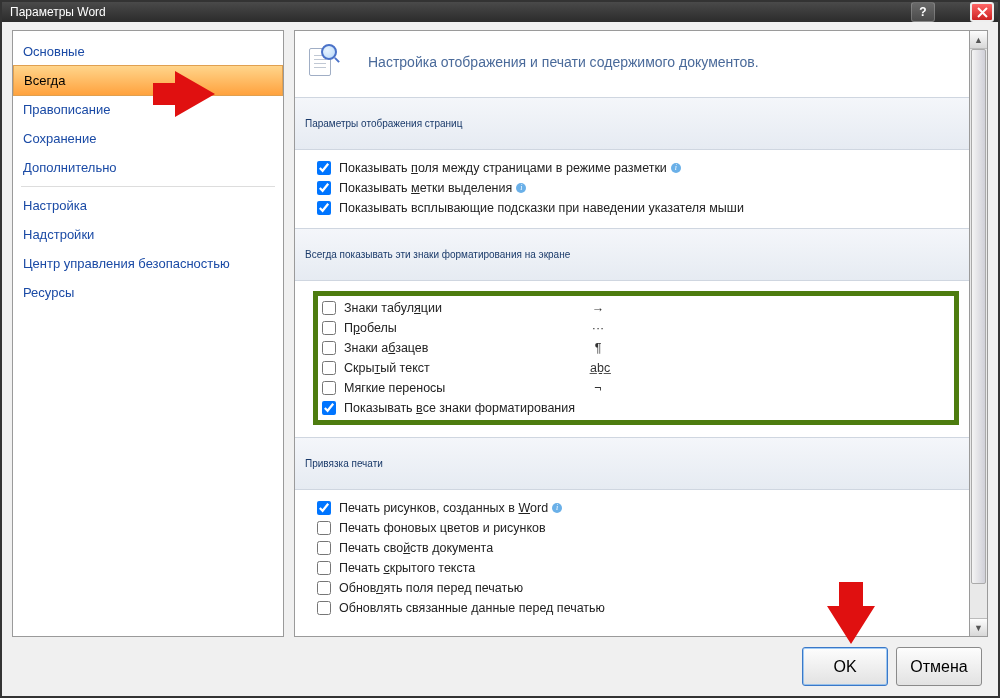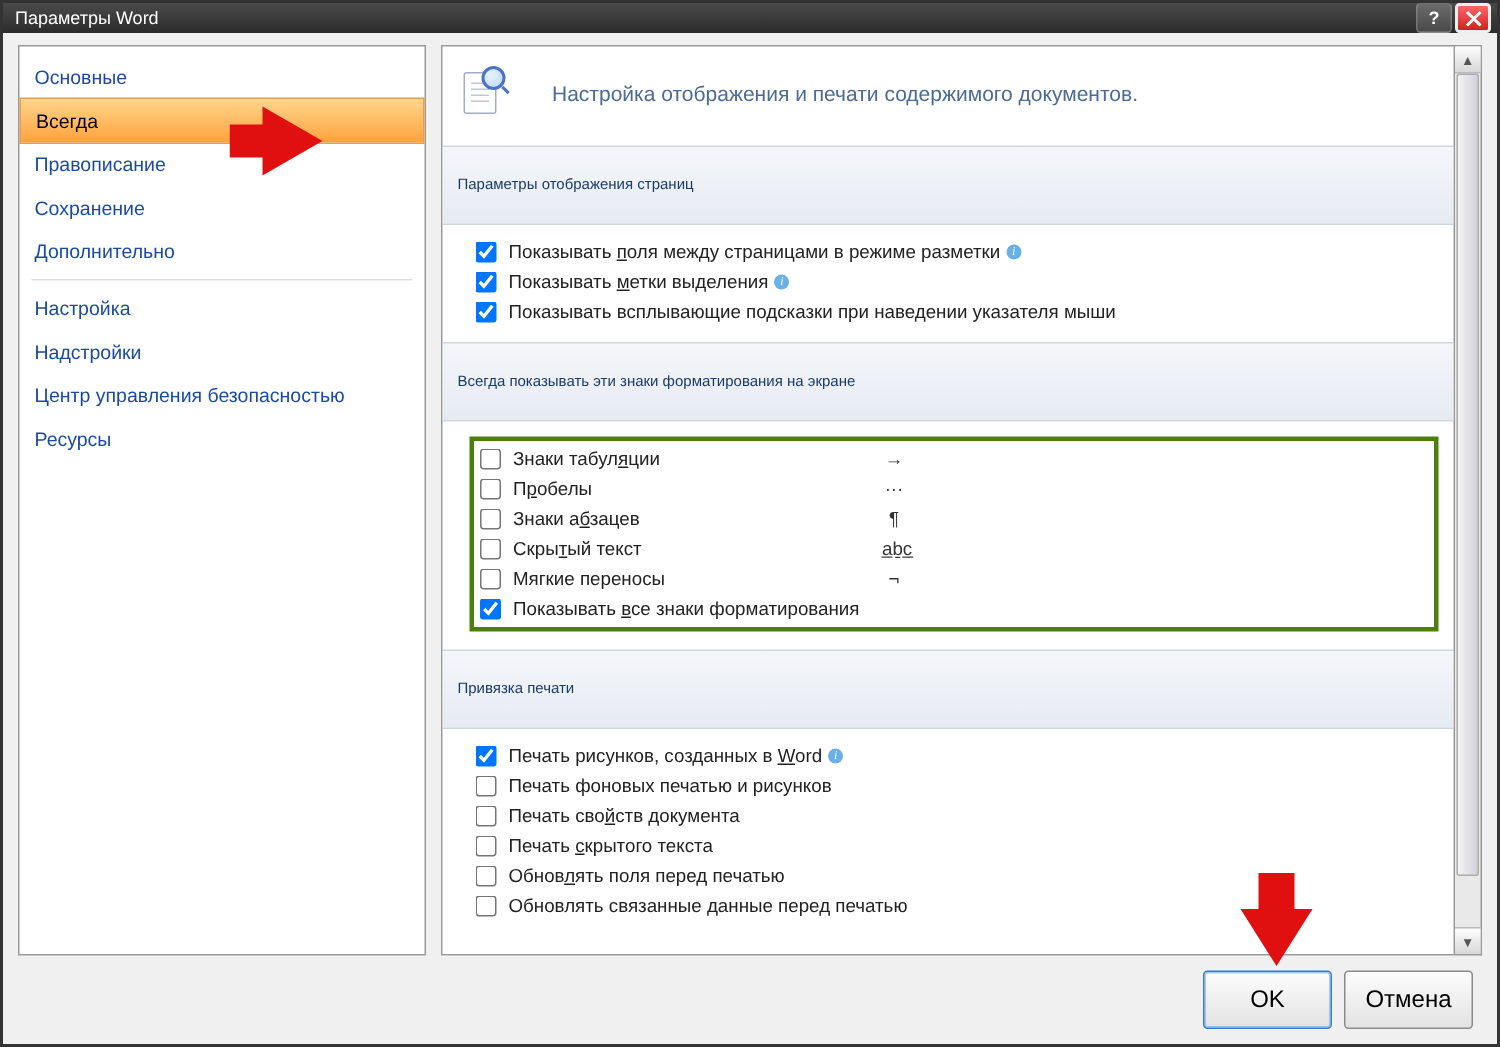--- a/index.html
+++ b/index.html
@@ -21,20 +21,21 @@
     flex-direction: column;
   }
   .titlebar {
     background: linear-gradient(#4a4a4a, #2b2b2b);
     color: #fff;
     height: 20px;
     display: flex;
     align-items: center;
     padding: 0 4px 0 8px;
     font-size: 12px;
+    gap: 33px;
   }
   .titlebar-title { flex: 1; }
   .titlebar-btn {
     width: 24px; height: 20px;
     margin-left: 2px;
     display: flex; align-items: center; justify-content: center;
     border-radius: 3px;
     border: 1px solid rgba(255,255,255,.2);
   }
   .titlebar-btn.help { background: linear-gradient(#6a6a6a,#4a4a4a); color:#fff; font-weight:bold;}
@@ -131,21 +132,21 @@
   .chk { width: 14px; height: 14px; margin: 0 8px 0 0; }
   .chk-label { flex: 0 0 auto; }
   .chk-label .ul { text-decoration: underline; }
   .sym { width: 16px; text-align:center; font-family: "Segoe UI Symbol", sans-serif; margin-left: 6px; color:#333;}
   .info-icon {
     display:inline-block; width:10px; height:10px; border-radius:50%;
     background:#6ab0e8; color:#fff; font-size:8px; line-height:10px; text-align:center;
     margin-left:4px; font-style:italic; font-family:Georgia,serif;
   }
   .highlight-box {
-    border: 3px solid #4d7c0f;
+    border: 5px solid #4d7c0f;
     margin: 2px -4px;
     padding: 2px 4px;
   }
   .highlight-box .chk-row .chk-label { width: 240px; }
   .buttons-row {
     display:flex; justify-content:flex-end; gap:8px;
     padding: 10px 6px 0 0;
   }
   .dlg-btn {
     min-width:86px; height:39px;
@@ -276,21 +277,21 @@
 
           <div class="section-header">Привязка печати</div>
           <div class="section-body" id="sec-print">
               <div class="chk-row">
                 <input type="checkbox" class="chk" checked="" style="">
                 <span class="chk-label">Печать рисунков, созданных в <span class="ul">W</span>ord</span>
                 <span class="info-icon">i</span>
               </div>
               <div class="chk-row">
                 <input type="checkbox" class="chk" style="">
-                <span class="chk-label">Печать фоновых печатью и рисунков</span>
+                <span class="chk-label">Печать фоновых цветов и рисунков</span>
               </div>
               <div class="chk-row">
                 <input type="checkbox" class="chk" style="">
                 <span class="chk-label">Печать сво<span class="ul">й</span>ств документа</span>
               </div>
               <div class="chk-row">
                 <input type="checkbox" class="chk" style="">
                 <span class="chk-label">Печать <span class="ul">с</span>крытого текста</span>
               </div>
               <div class="chk-row">

